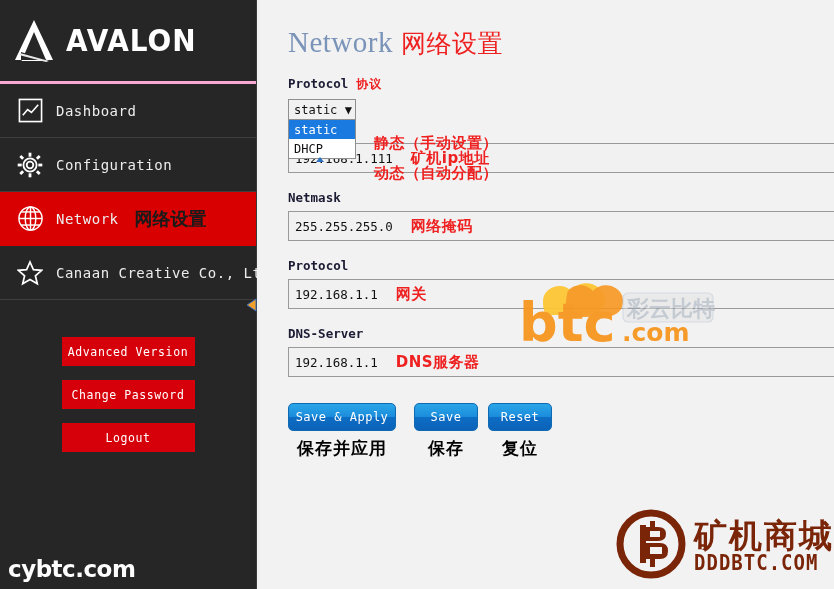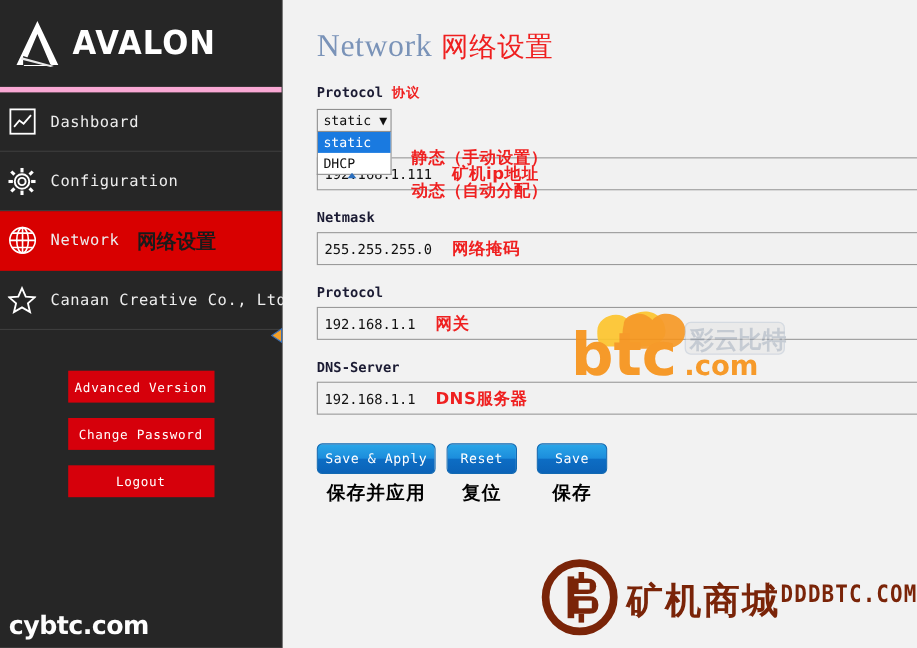--- a/index.html
+++ b/index.html
@@ -16,37 +16,38 @@
     width: 257px; height: 589px;
     background: #262626;
     position: relative;
     flex: 0 0 257px;
     border-right: 1px solid #3a3a3a;
   }
   .brand {
     height: 84px;
     display: flex; align-items: center;
     padding-left: 8px;
-    border-bottom: 5px solid #f9a8d4;
+    border-bottom: 3px solid #f9a8d4;
   }
   .brand-mark { width: 52px; height: 52px; flex: 0 0 52px; }
   .brand-text {
     color: #fff;
     font-family: "DejaVu Sans", sans-serif;
     font-weight: bold;
     font-size: 30px;
     letter-spacing: 1px;
     margin-left: 6px;
     transform: scaleX(0.93);
     transform-origin: left center;
   }
   .nav-item {
     height: 54px;
     display: flex; align-items: center;
     border-bottom: 1px solid #3d3d3d;
+    padding-left: 10px;
     color: #ededed;
     cursor: pointer;
   }
   .nav-item.active { background: #d80000; border-bottom-color: #d80000; }
   .nav-ico { width: 40px; flex: 0 0 40px; display: flex; align-items: center; justify-content: center; }
   .nav-label {
     font-family: "DejaVu Sans Mono", monospace;
     font-size: 14px;
     margin-left: 6px;
     letter-spacing: 0.5px;
@@ -229,21 +230,21 @@
   .wm-cybtc {
     position: absolute; left: 262px; top: 271px;
     pointer-events: none;
     opacity: 0.92;
   }
   .wm-dddbtc {
     position: absolute; right: 0px; bottom: 4px;
     pointer-events: none;
     display: flex; align-items: center;
   }
-  .wm-dddbtc-txt { margin-left: 6px; display: flex; flex-direction: row; }
+  .wm-dddbtc-txt { margin-left: 6px; display: flex; flex-direction: column; }
   .wm-cn {
     font-family: "DejaVu Sans", sans-serif;
     font-weight: bold;
     font-size: 33px;
     color: #7a2408;
     letter-spacing: 2px;
     line-height: 0.96;
   }
   .wm-en {
     font-family: "DejaVu Sans Mono", monospace;
@@ -402,27 +403,27 @@
         <span class="txtval">192.168.1.1</span>
         <span class="anno">DNS服务器</span>
       </div>
     </div>
 
     <div class="actions">
       <div class="btn-col" style="width:108px;">
         <button class="btn" style="width:108px;">Save &amp; Apply</button>
         <span class="btn-cn">保存并应用</span>
       </div>
+      <div class="btn-col" style="width:64px;margin-left:18px;">
+        <button class="btn" style="width:64px;">Save</button>
+        <span class="btn-cn">保存</span>
+      </div>
       <div class="btn-col" style="width:64px;margin-left:10px;">
         <button class="btn" style="width:64px;">Reset</button>
         <span class="btn-cn">复位</span>
-      </div>
-      <div class="btn-col" style="width:64px;margin-left:18px;">
-        <button class="btn" style="width:64px;">Save</button>
-        <span class="btn-cn">保存</span>
       </div>
     </div>
 
     <div class="wm-cybtc">
       <svg width="245" height="80" viewBox="0 0 245 80">
         <path d="M24 30 C24 16, 44 10, 52 20 C62 6, 86 12, 86 30 C86 40, 76 44, 66 44 L32 44 C24 44, 24 36, 24 30 Z" fill="#fdc52e"></path>
         <path d="M48 24 C48 14, 66 10, 74 20 C84 8, 106 16, 104 32 C103 42, 94 46, 84 46 L56 46 C46 46, 46 32, 48 24 Z" fill="#f7931a" opacity="0.95"></path>
         <text x="0" y="70" font-family="DejaVu Sans, sans-serif" font-size="54" font-weight="bold" fill="#f7931a">btc</text>
         <text x="103" y="70" font-family="DejaVu Sans, sans-serif" font-size="25" font-weight="bold" fill="#f7931a">.com</text>
         <g opacity="0.55">

